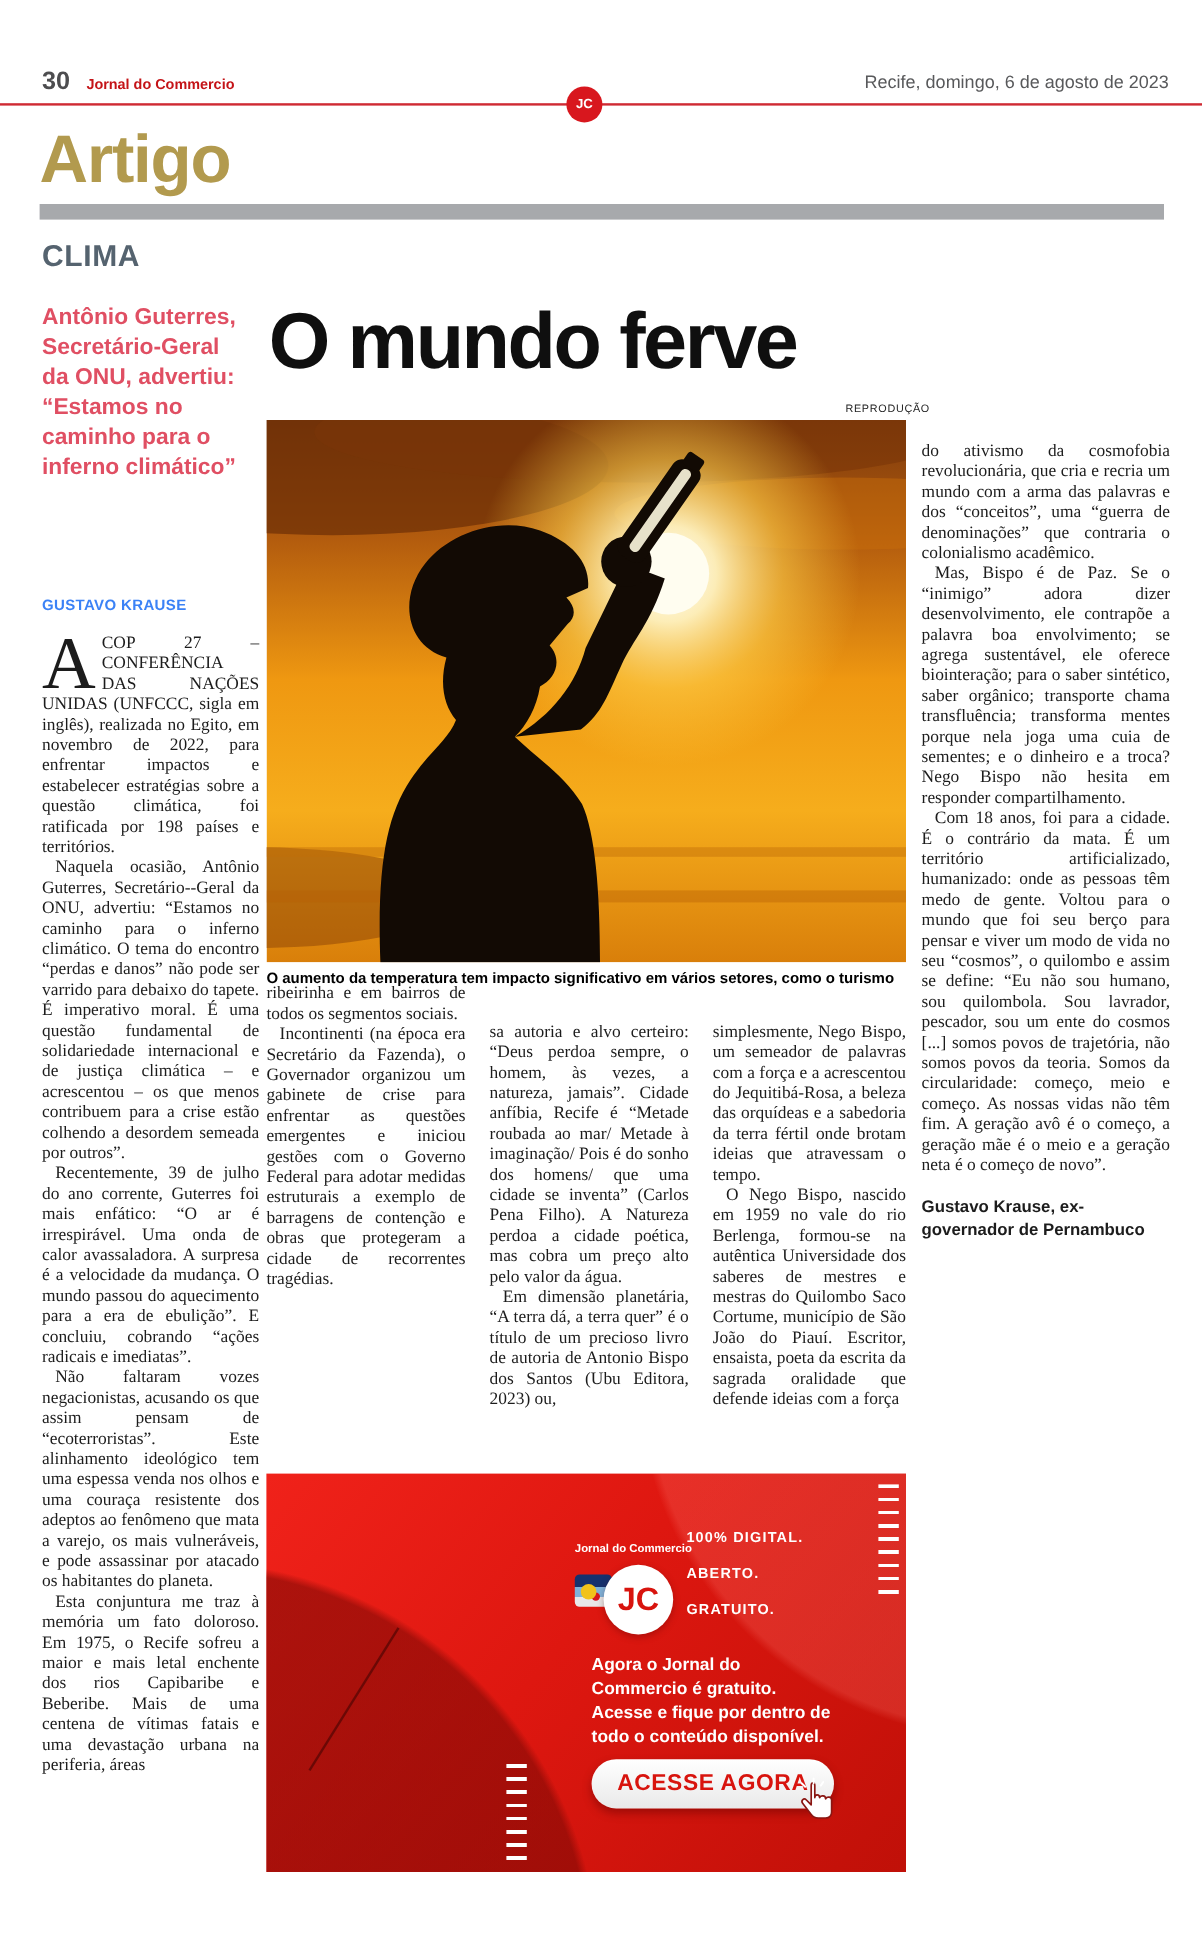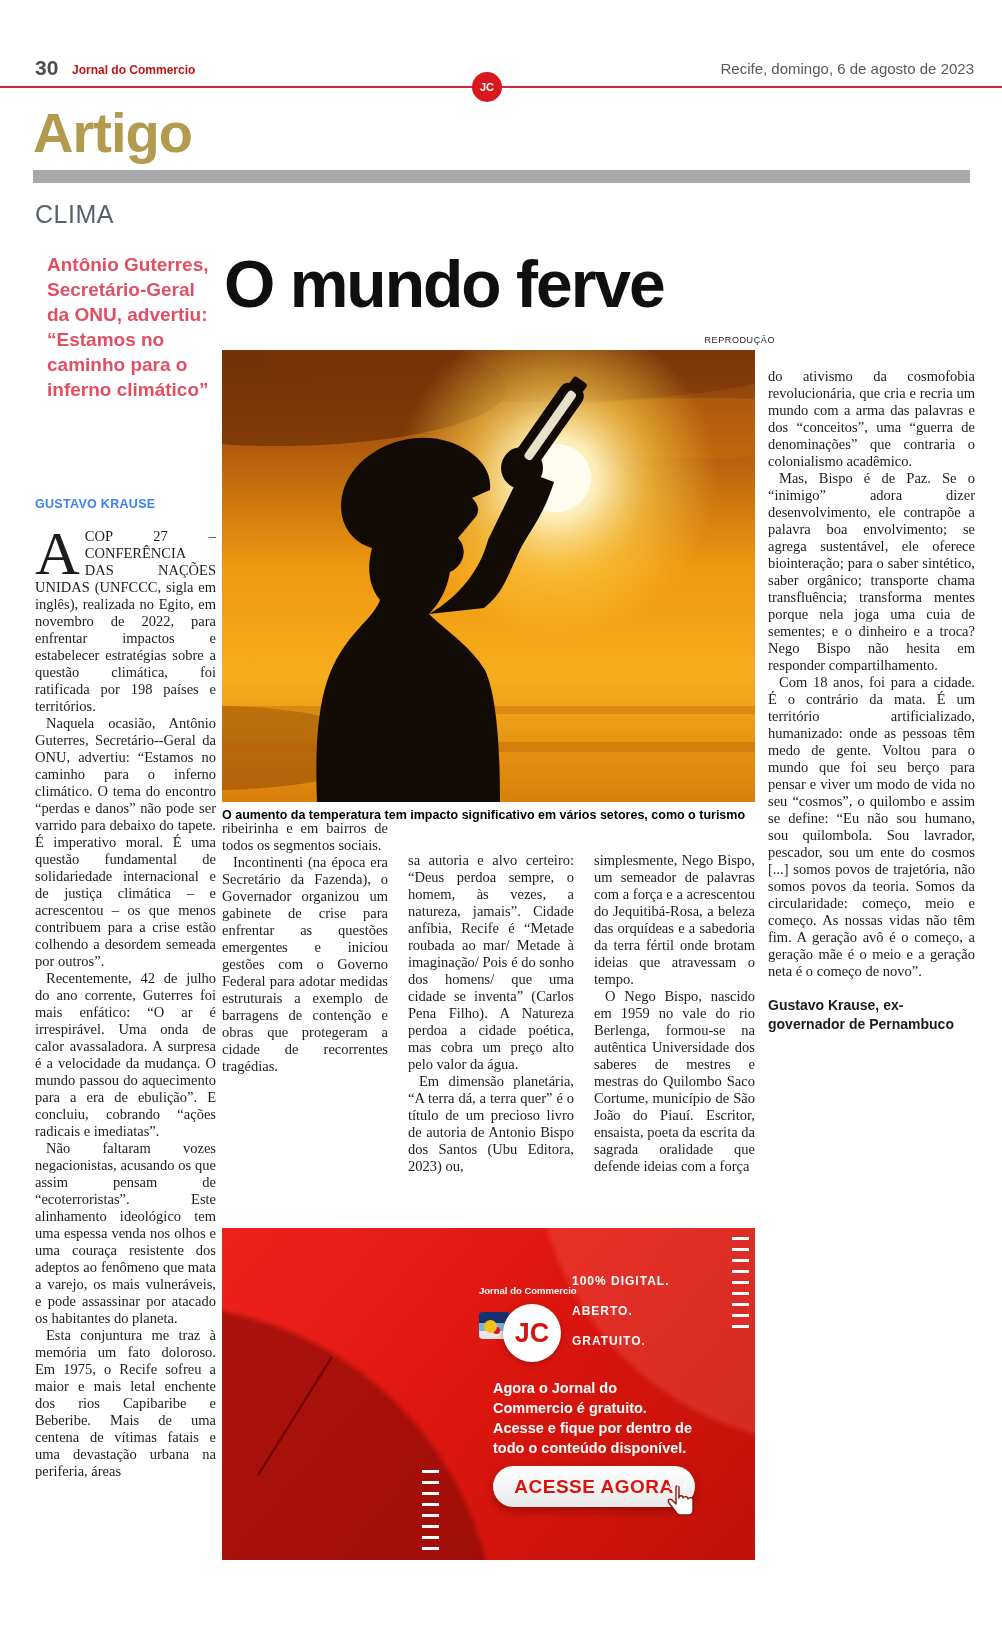--- a/index.html
+++ b/index.html
@@ -10,23 +10,23 @@
   .brand{position:absolute;left:72px;top:63px;font-size:12px;font-weight:bold;color:#c41317;}
   .dateline{position:absolute;right:28px;top:60px;font-size:15px;color:#58595b;}
   .rule-red{position:absolute;left:0;top:86px;width:1002px;height:2px;background:#cf2a33;}
   .jc-dot{position:absolute;left:472px;top:72px;width:30px;height:30px;border-radius:50%;
           background:#d8171e;color:#fff;font-size:11px;font-weight:bold;
           display:flex;align-items:center;justify-content:center;}
   
   .section-title{position:absolute;left:33px;top:100px;font-size:56px;font-weight:700;
                  color:#b29a4e;letter-spacing:-1px;}
   .gray-bar{position:absolute;left:33px;top:170px;width:937px;height:13px;background:#a7a9ac;}
-  .kicker{position:absolute;left:35px;top:200px;font-size:25px;font-weight:400;color:#55636f;letter-spacing:.5px;}
+  .kicker{position:absolute;left:35px;top:200px;font-size:25px;font-weight:700;color:#55636f;letter-spacing:.5px;}
   .quote{position:absolute;left:35px;top:252px;width:185px;color:#e04f63;
-         font-size:19px;line-height:25px;font-weight:600;margin-left:12px;}
+         font-size:19px;line-height:25px;font-weight:600;}
   .quote p{margin:0;}
   .byline{position:absolute;left:35px;top:497px;font-size:12.5px;font-weight:bold;color:#3b82f6;letter-spacing:.3px;}
   
   .headline{position:absolute;left:224px;top:248px;width:560px;font-size:66px;font-weight:800;
             color:#0f0f0f;letter-spacing:-2px;line-height:72px;}
   .credit{position:absolute;left:222px;top:335px;width:553px;text-align:right;
           font-size:9px;letter-spacing:.6px;color:#222;}
   .photo{position:absolute;left:222px;top:350px;width:533px;height:452px;overflow:hidden;}
   .caption{position:absolute;left:222px;top:808px;width:533px;font-size:12.5px;font-weight:bold;color:#000;}
   
@@ -140,21 +140,21 @@
         </g>
       </g>
     </svg>
   </div>
   <div class="caption">O aumento da temperatura tem impacto significativo em vários setores, como o turismo</div>
 
   <div class="body-col" id="col1">
     <p class="first-para"><span class="dropcap">A</span><span>COP 27 – CONFERÊNCIA DAS NAÇÕES UNIDAS (UNFCCC, sigla em inglês), realizada no Egito, em novembro de 2022, para enfrentar impactos e estabelecer estratégias sobre a questão climática, foi ratificada por 198 países e territórios.</span></p>
     <div class="paras">
         <p>Naquela ocasião, Antônio Guterres, Secretário--Geral da ONU, advertiu: “Estamos no caminho para o inferno climático. O tema do encontro “perdas e danos” não pode ser varrido para debaixo do tapete. É imperativo moral. É uma questão fundamental de solidariedade internacional e de justiça climática – e acrescentou – os que menos contribuem para a crise estão colhendo a desordem semeada por outros”.</p>
-        <p>Recentemente, 42 de julho do ano corrente, Guterres foi mais enfático: “O ar é irrespirável. Uma onda de calor avassaladora. A surpresa é a velocidade da mudança. O mundo passou do aquecimento para a era de ebulição”. E concluiu, cobrando “ações radicais e imediatas”.</p>
+        <p>Recentemente, 39 de julho do ano corrente, Guterres foi mais enfático: “O ar é irrespirável. Uma onda de calor avassaladora. A surpresa é a velocidade da mudança. O mundo passou do aquecimento para a era de ebulição”. E concluiu, cobrando “ações radicais e imediatas”.</p>
         <p>Não faltaram vozes negacionistas, acusando os que assim pensam de “ecoterroristas”. Este alinhamento ideológico tem uma espessa venda nos olhos e uma couraça resistente dos adeptos ao fenômeno que mata a varejo, os mais vulneráveis, e pode assassinar por atacado os habitantes do planeta.</p>
         <p>Esta conjuntura me traz à memória um fato doloroso. Em 1975, o Recife sofreu a maior e mais letal enchente dos rios Capibaribe e Beberibe. Mais de uma centena de vítimas fatais e uma devastação urbana na periferia, áreas</p>
       </div>
   </div>
   <div class="body-col" id="col2">
     <div class="paras cont">
         <p>ribeirinha e em bairros de todos os segmentos sociais.</p>
         <p>Incontinenti (na época era Secretário da Fazenda), o Governador organizou um gabinete de crise para enfrentar as questões emergentes e iniciou gestões com o Governo Federal para adotar medidas estruturais a exemplo de barragens de contenção e obras que protegeram a cidade de recorrentes tragédias.</p>
       </div>
   </div>

